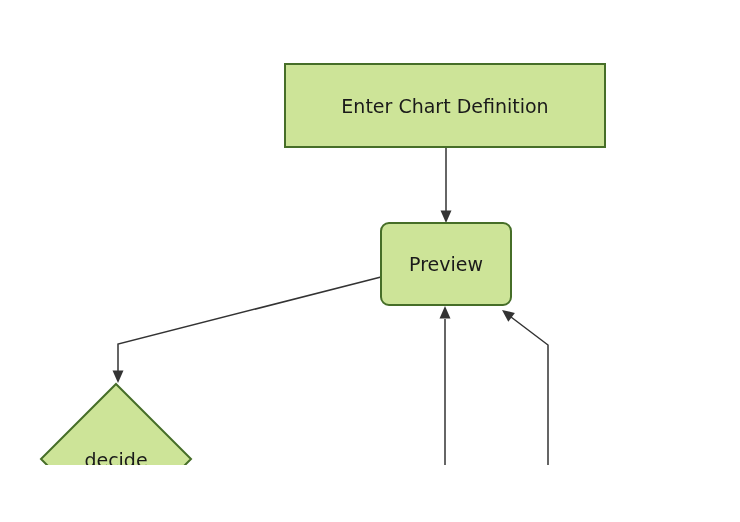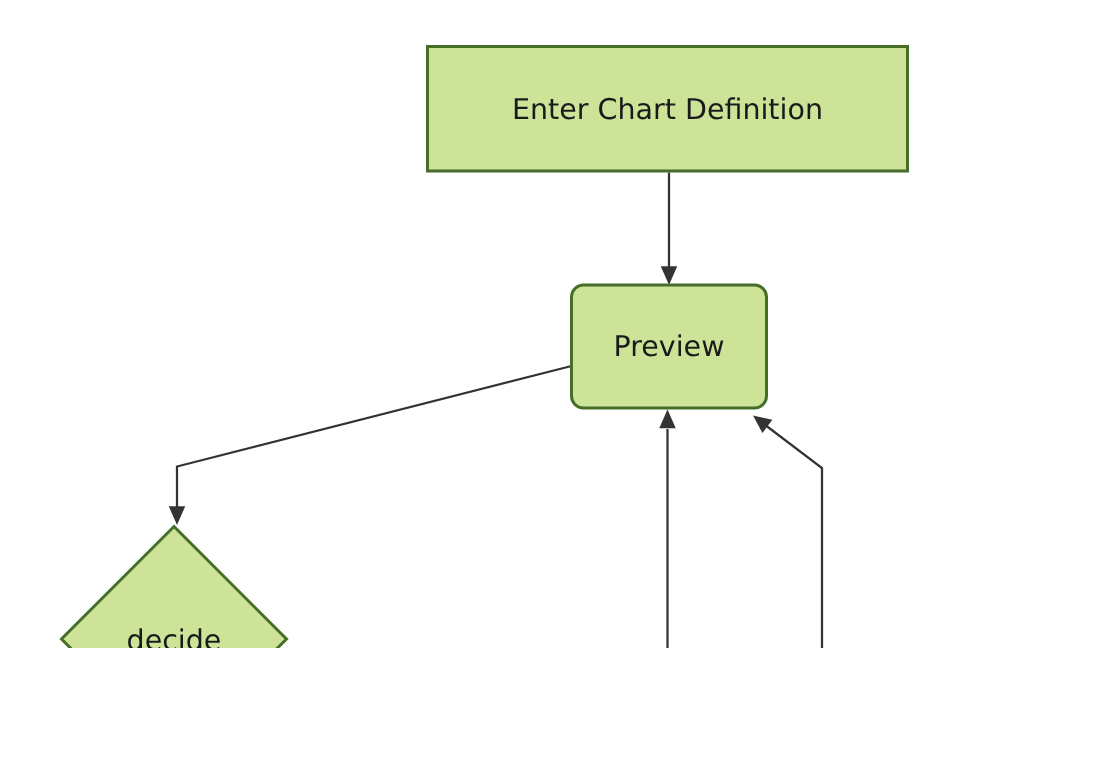--- a/index.html
+++ b/index.html
@@ -7,20 +7,21 @@
     padding: 0;
     background: #ffffff;
   }
   .canvas-wrap {
     position: relative;
     width: 740px;
     height: 432px;
     background: #ffffff;
     overflow: hidden;
     font-family: "DejaVu Sans", "Liberation Sans", sans-serif;
+    margin-top: 33px;
   }
   svg { display: block; }
   .edge {
     fill: none;
     stroke: #333333;
     stroke-width: 1.5;
   }
   .arrowhead {
     fill: #333333;
     stroke: none;

